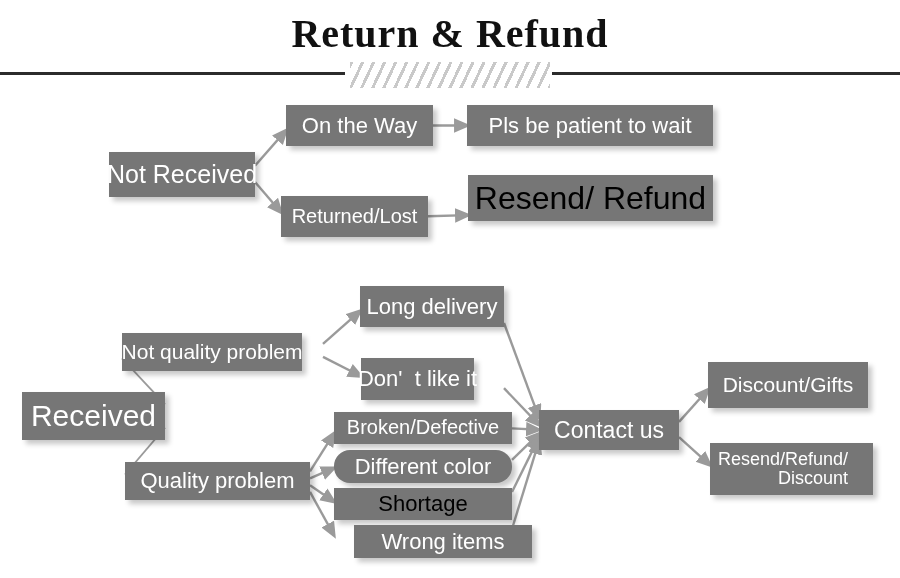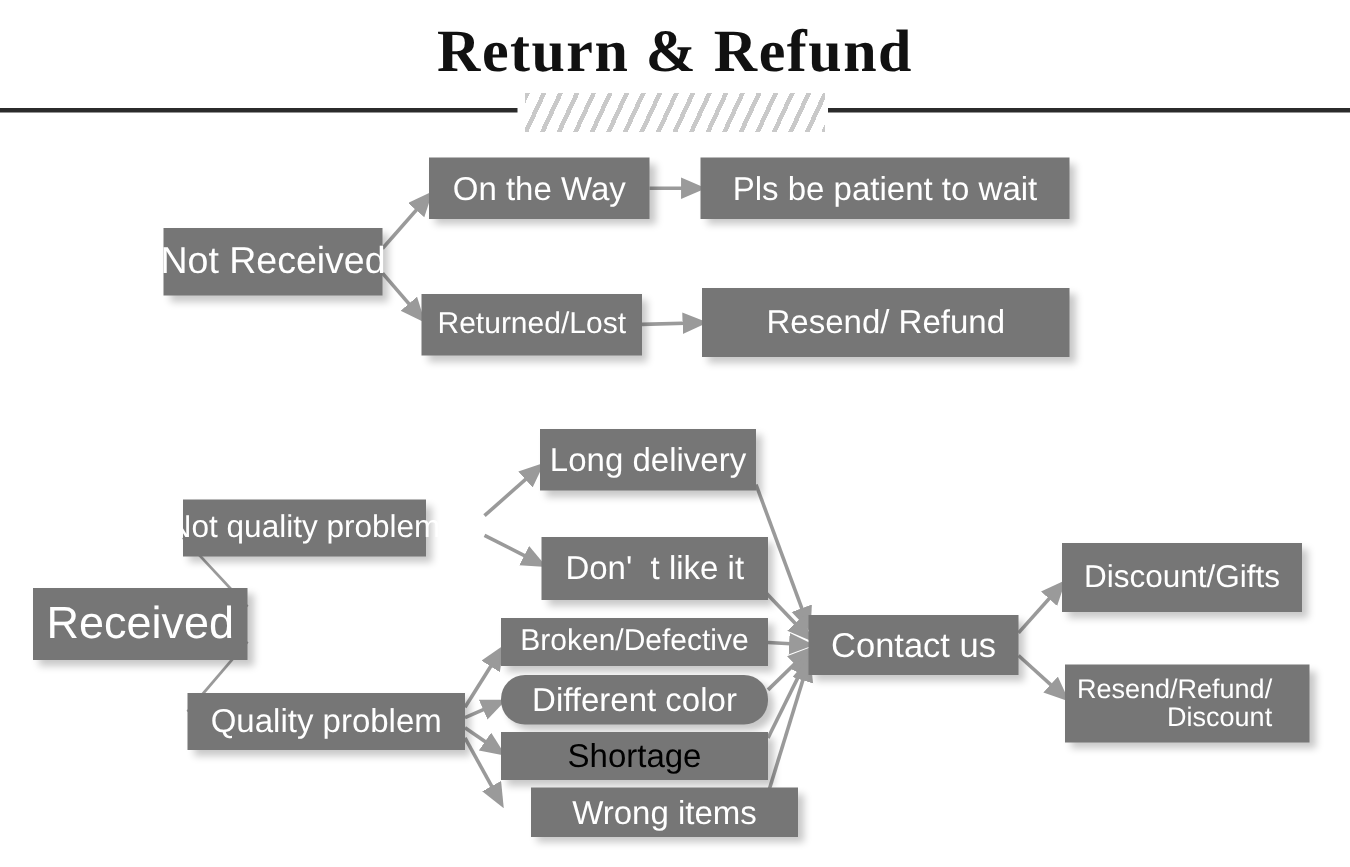--- a/index.html
+++ b/index.html
@@ -132,26 +132,26 @@
       <line x1="512" y1="529" x2="539" y2="441.15" stroke="#9a9a9a" stroke-width="2.4" marker-end="url(#ah)"></line>
       <line x1="679" y1="421.9" x2="708" y2="389.5" stroke="#9a9a9a" stroke-width="2.4" marker-end="url(#ah)"></line>
       <line x1="679" y1="437.02" x2="710" y2="465.1" stroke="#9a9a9a" stroke-width="2.4" marker-end="url(#ah)"></line>
     </svg>
 
   <div id="nodes">
       <div class="node" style="left: 109px; top: 152px; width: 146px; height: 45px; font-size: 25px; background: rgb(118, 118, 118); color: rgb(255, 255, 255);">Not Received</div>
       <div class="node" style="left: 286px; top: 105px; width: 147px; height: 41px; font-size: 22px; background: rgb(118, 118, 118); color: rgb(255, 255, 255);">On the Way</div>
       <div class="node" style="left: 281px; top: 196px; width: 147px; height: 41px; font-size: 20px; background: rgb(118, 118, 118); color: rgb(255, 255, 255);">Returned/Lost</div>
       <div class="node" style="left: 467px; top: 105px; width: 246px; height: 41px; font-size: 22px; background: rgb(118, 118, 118); color: rgb(255, 255, 255);">Pls be patient to wait</div>
-      <div class="node" style="left: 468px; top: 192px; width: 245px; height: 46px; font-size: 22px; background: rgb(118, 118, 118); color: #ffffff;">Resend/ Refund</div>
+      <div class="node" style="left: 468px; top: 175px; width: 245px; height: 46px; font-size: 32px; background: rgb(118, 118, 118); color: #000000;">Resend/ Refund</div>
       <div class="node" style="left: 22px; top: 392px; width: 143px; height: 48px; font-size: 30px; background: rgb(118, 118, 118); color: rgb(255, 255, 255);">Received</div>
-      <div class="node" style="left: 122px; top: 333px; width: 162px; height: 38px; font-size: 21px; background: rgb(118, 118, 118); color: rgb(255, 255, 255);">Not quality problem</div>
+      <div class="node" style="left: 122px; top: 333px; width: 180px; height: 38px; font-size: 21px; background: rgb(118, 118, 118); color: rgb(255, 255, 255);">Not quality problem</div>
       <div class="node" style="left: 125px; top: 462px; width: 185px; height: 38px; font-size: 22px; background: rgb(118, 118, 118); color: rgb(255, 255, 255);">Quality problem</div>
       <div class="node" style="left: 360px; top: 286px; width: 144px; height: 41px; font-size: 22px; background: rgb(118, 118, 118); color: rgb(255, 255, 255);">Long delivery</div>
-      <div class="node" style="left: 361px; top: 358px; width: 151px; height: 42px; font-size: 22px; background: rgb(118, 118, 118); color: rgb(255, 255, 255);">Don'  t like it</div>
+      <div class="node" style="left: 361px; top: 358px; width: 113px; height: 42px; font-size: 22px; background: rgb(118, 118, 118); color: rgb(255, 255, 255);">Don'  t like it</div>
       <div class="node" style="left: 334px; top: 412px; width: 178px; height: 32px; font-size: 20px; background: rgb(118, 118, 118); color: rgb(255, 255, 255);">Broken/Defective</div>
       <div class="node" style="left: 334px; top: 450px; width: 178px; height: 33px; font-size: 22px; background: rgb(118, 118, 118); color: rgb(255, 255, 255); border-radius: 16px;">Different color</div>
       <div class="node" style="left: 334px; top: 488px; width: 178px; height: 32px; font-size: 22px; background: rgb(118, 118, 118); color: #000000;">Shortage</div>
       <div class="node" style="left: 334px; top: 525px; width: 178px; height: 33px; font-size: 22px; background: rgb(118, 118, 118); color: rgb(255, 255, 255); margin-left: 20px;">Wrong items</div>
       <div class="node" style="left: 539px; top: 410px; width: 140px; height: 40px; font-size: 23px; background: rgb(118, 118, 118); color: rgb(255, 255, 255);">Contact us</div>
       <div class="node" style="left: 708px; top: 362px; width: 160px; height: 46px; font-size: 21px; background: rgb(118, 118, 118); color: rgb(255, 255, 255);">Discount/Gifts</div>
       <div class="node left-align" style="left: 710px; top: 443px; width: 163px; height: 52px; font-size: 18px; background: rgb(118, 118, 118); color: rgb(255, 255, 255);">Resend/Refund/
 Discount</div>
     </div>
 

